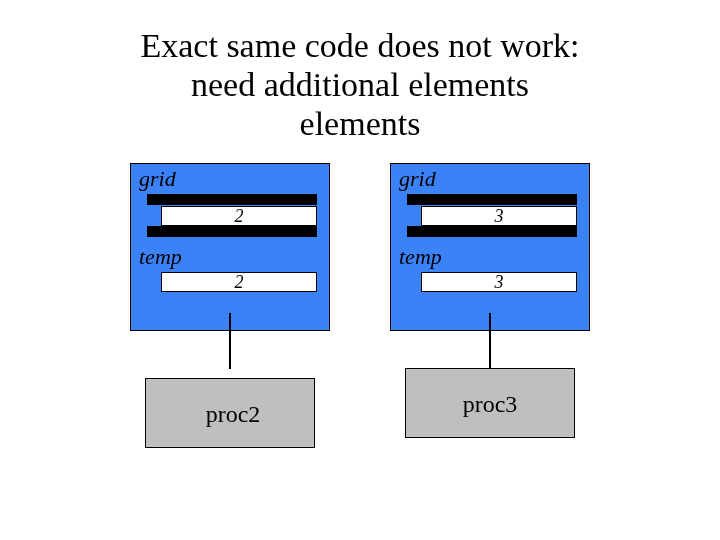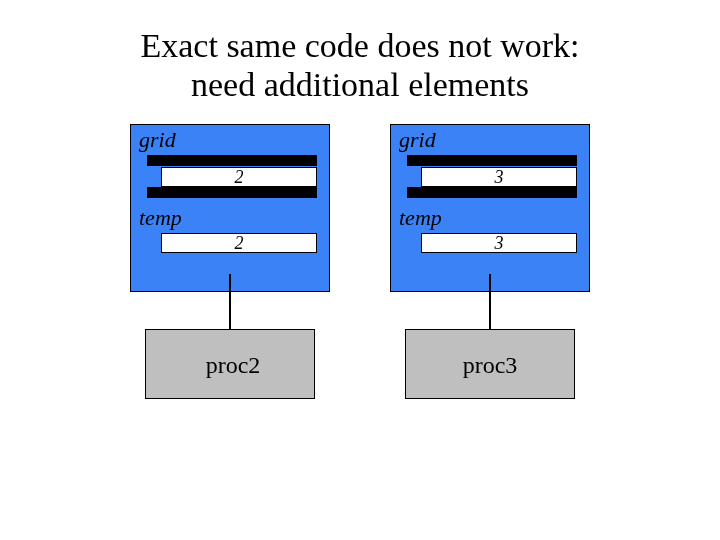--- a/index.html
+++ b/index.html
@@ -74,29 +74,30 @@
     position: absolute;
     width: 170px;
     height: 70px;
     background: #bfbfbf;
     border: 1px solid #000;
     box-sizing: border-box;
     text-align: center;
     font-size: 24px;
     line-height: 70px;
   }
-  .procbox.left  { left: 145px; top: 225px; padding-left: 6px; }
+  .procbox.left  { left: 145px; top: 235px; padding-left: 6px; }
   .procbox.right { left: 405px; top: 225px; }
 </style>
 </head>
 <body>
 
 <div class="title">
   <span>Exact same code does not work:</span><br>
   <span>need additional elements</span><br>
+  <span>elements</span>
 </div>
 
 <div class="stage">
 
   <div class="pinkbox left">
     <div class="lbl grid">grid</div>
     <div class="thickbar top"></div>
     <div class="thinrow grid">2</div>
     <div class="thickbar bot"></div>
     <div class="lbl temp">temp</div>

